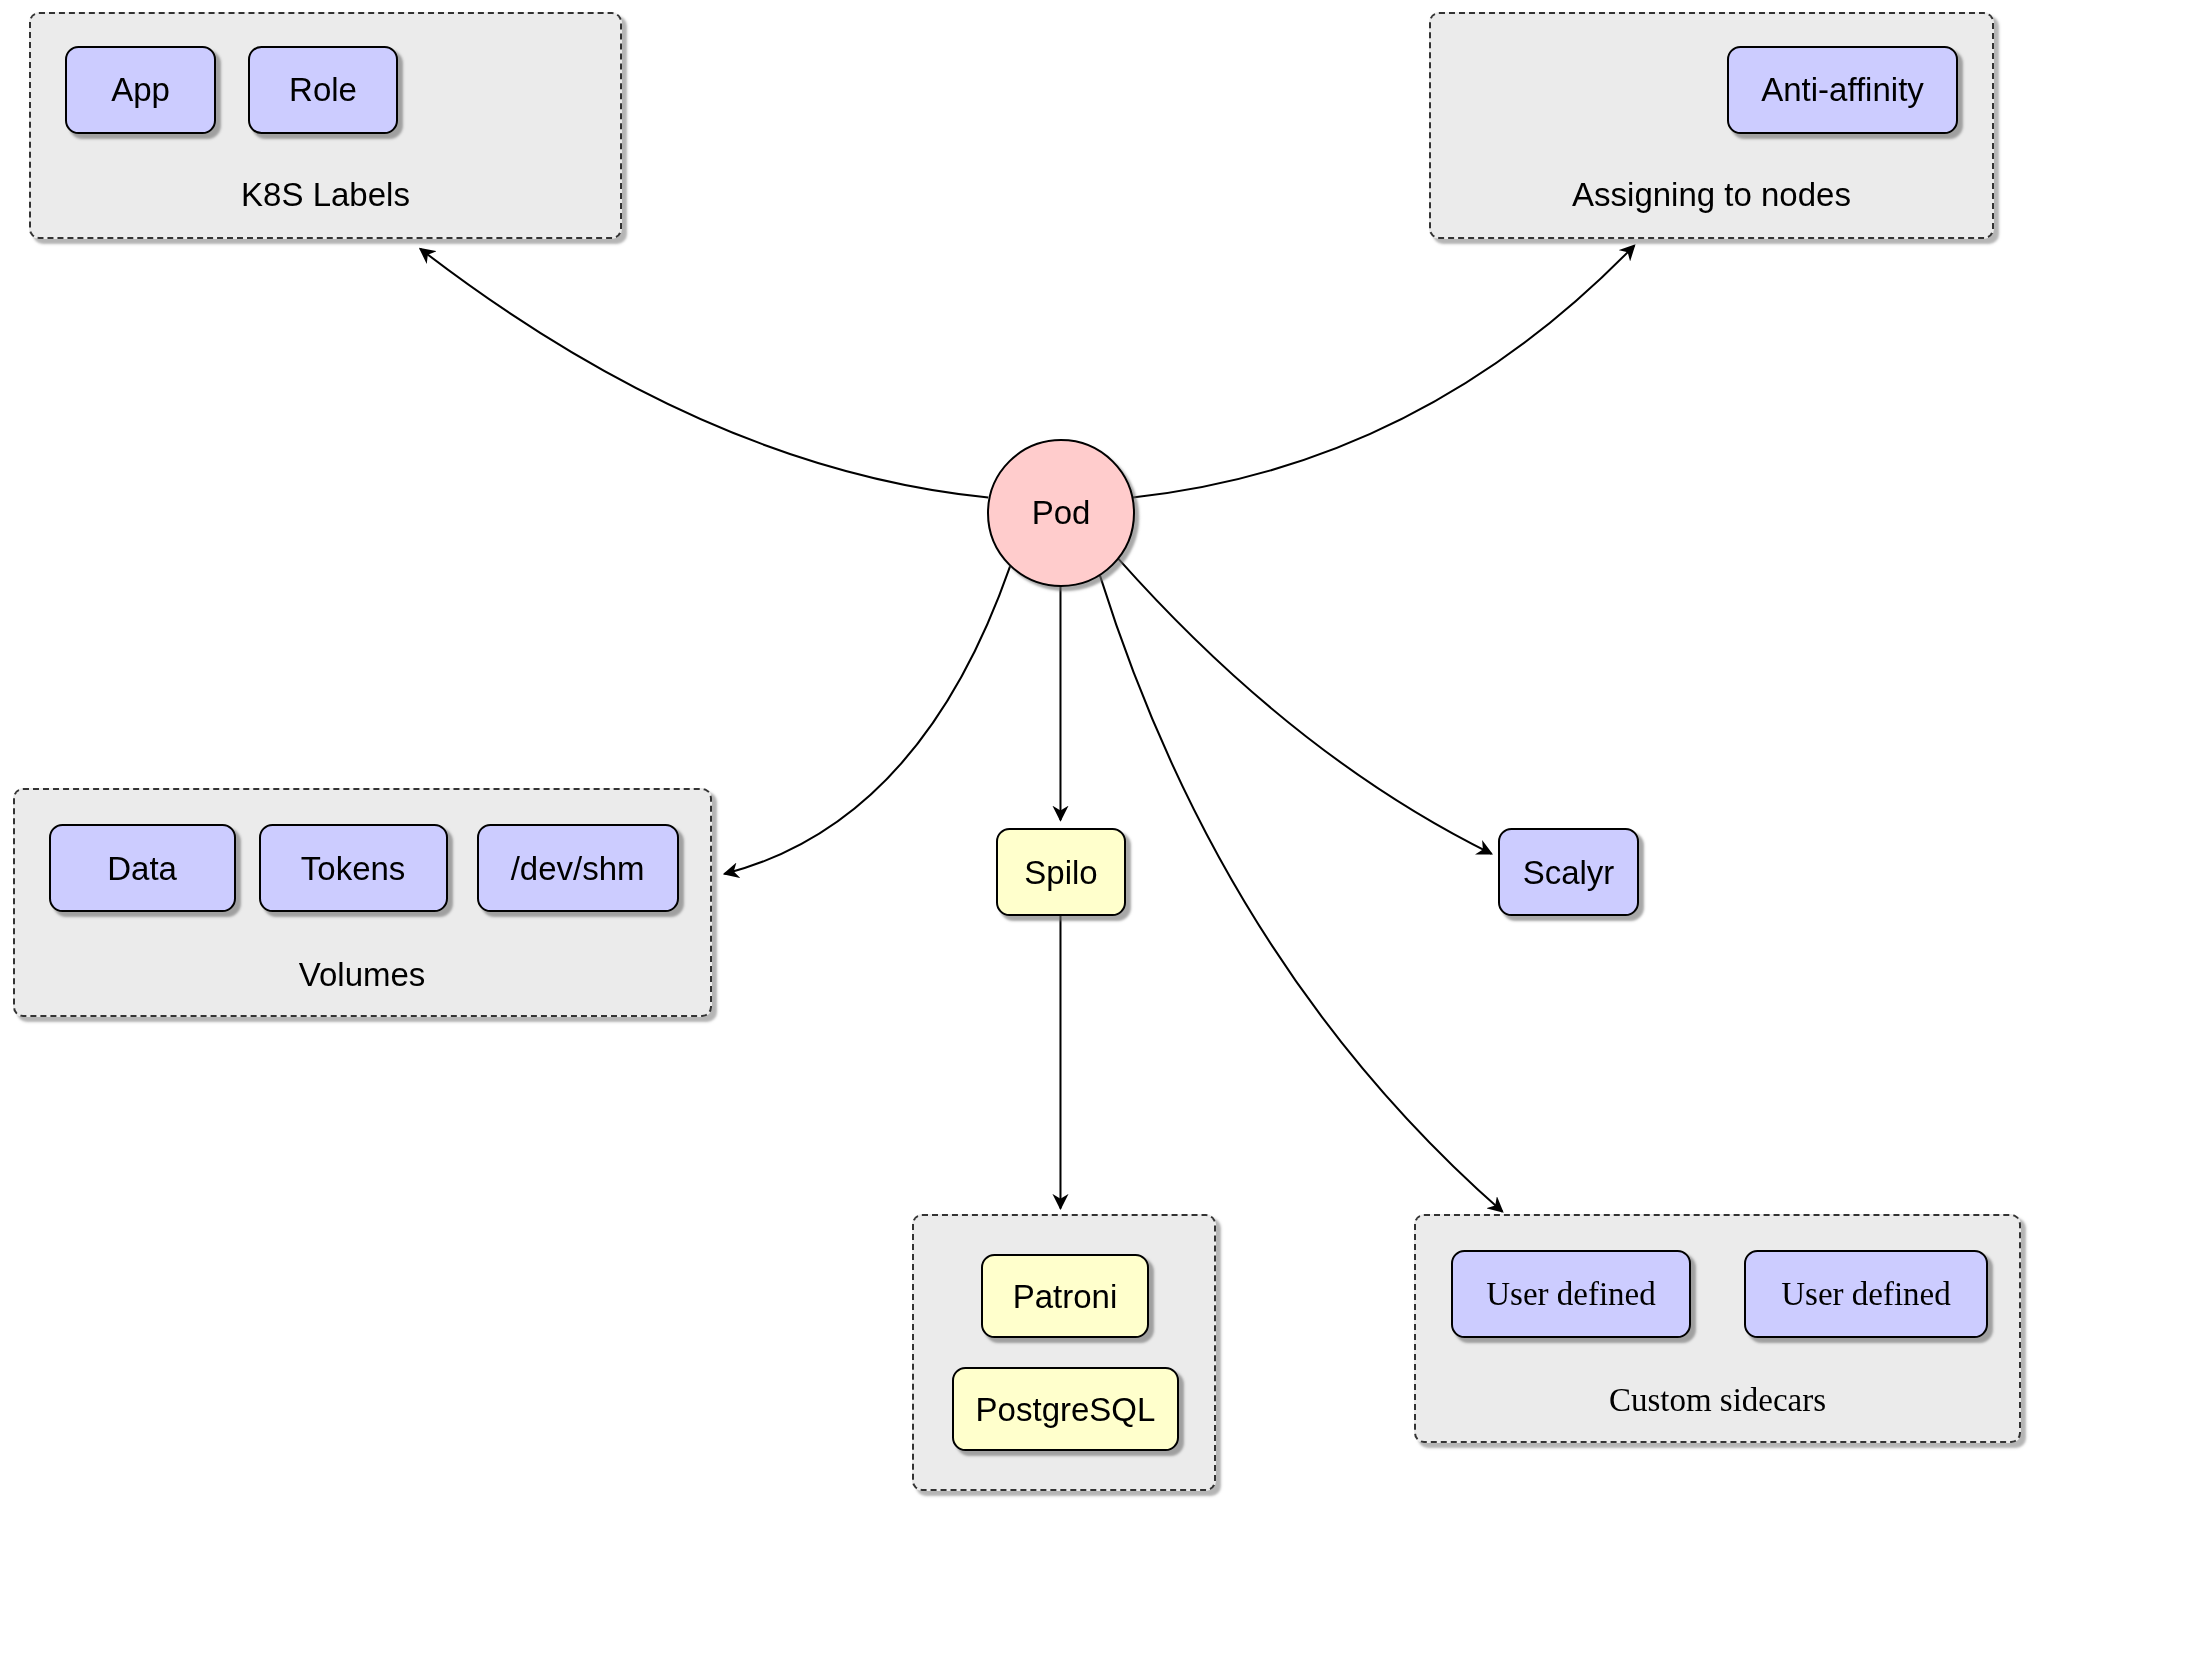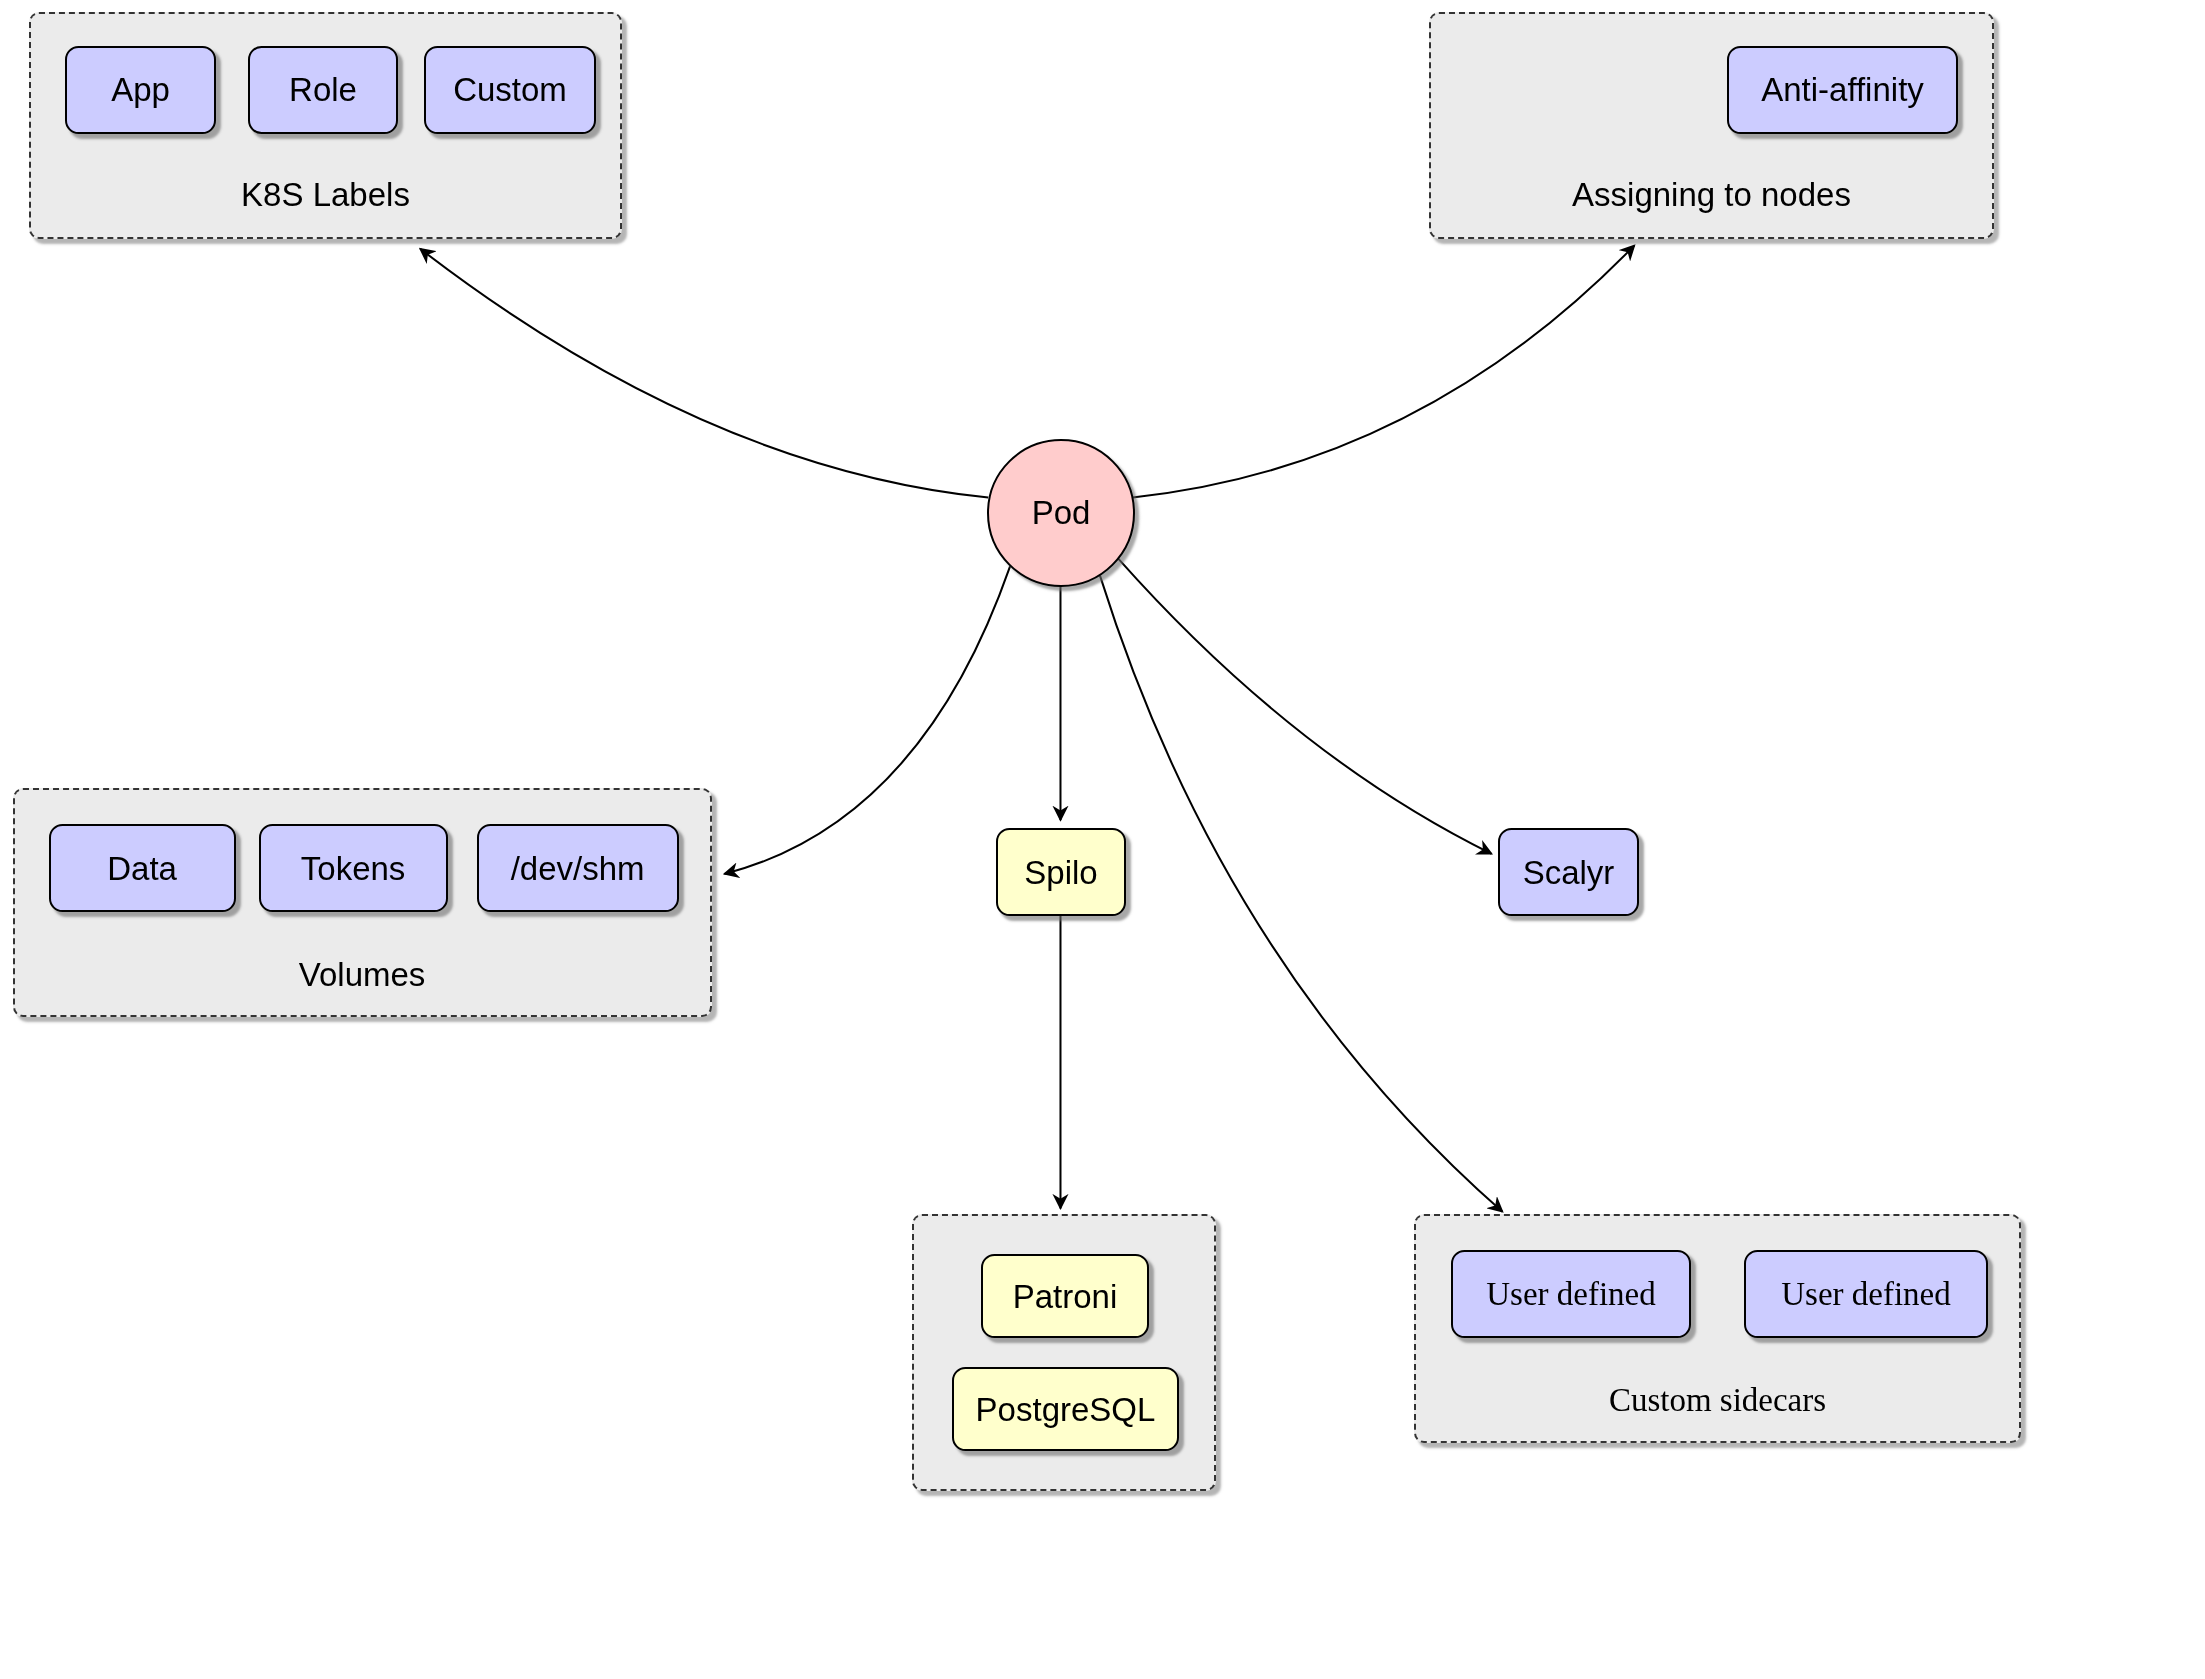--- a/index.html
+++ b/index.html
@@ -79,21 +79,20 @@
     <path class="arrow" d="M 1202 674 Q 1095 980 862 1040" marker-end="url(#arrowhead)"></path>
     <path class="arrow" d="M 1262 698 L 1262 976" marker-end="url(#arrowhead)"></path>
     <path class="arrow" d="M 1331 665 Q 1540 900 1775 1016" marker-end="url(#arrowhead)"></path>
     <path class="arrow" d="M 1309 685 Q 1455 1150 1788 1442" marker-end="url(#arrowhead)"></path>
     <path class="arrow" d="M 1262 1090 L 1262 1438" marker-end="url(#arrowhead)"></path>
   </svg>
 
   <div class="group" style="left:29px; top:11.8px; width:593px; height:227px;">
     <div class="node purple" style="left:34px; top:32px; width:151px; height:88px;">App</div>
     <div class="node purple" style="left:217px; top:32px; width:150px; height:88px;">Role</div>
-    <div class="node purple" style="left:393px; top:32px; width:172px; height:88px;">Custom</div>
     <div class="group-title" style="top:162px;">K8S Labels</div>
   </div>
 
   <div class="group" style="left:1429px; top:11.8px; width:565px; height:227px;">
     <div class="node purple" style="left:296px; top:32px; width:231px; height:88px;">Anti-affinity</div>
     <div class="group-title" style="top:162px;">Assigning to nodes</div>
   </div>
 
   <div class="pod">Pod</div>
 

